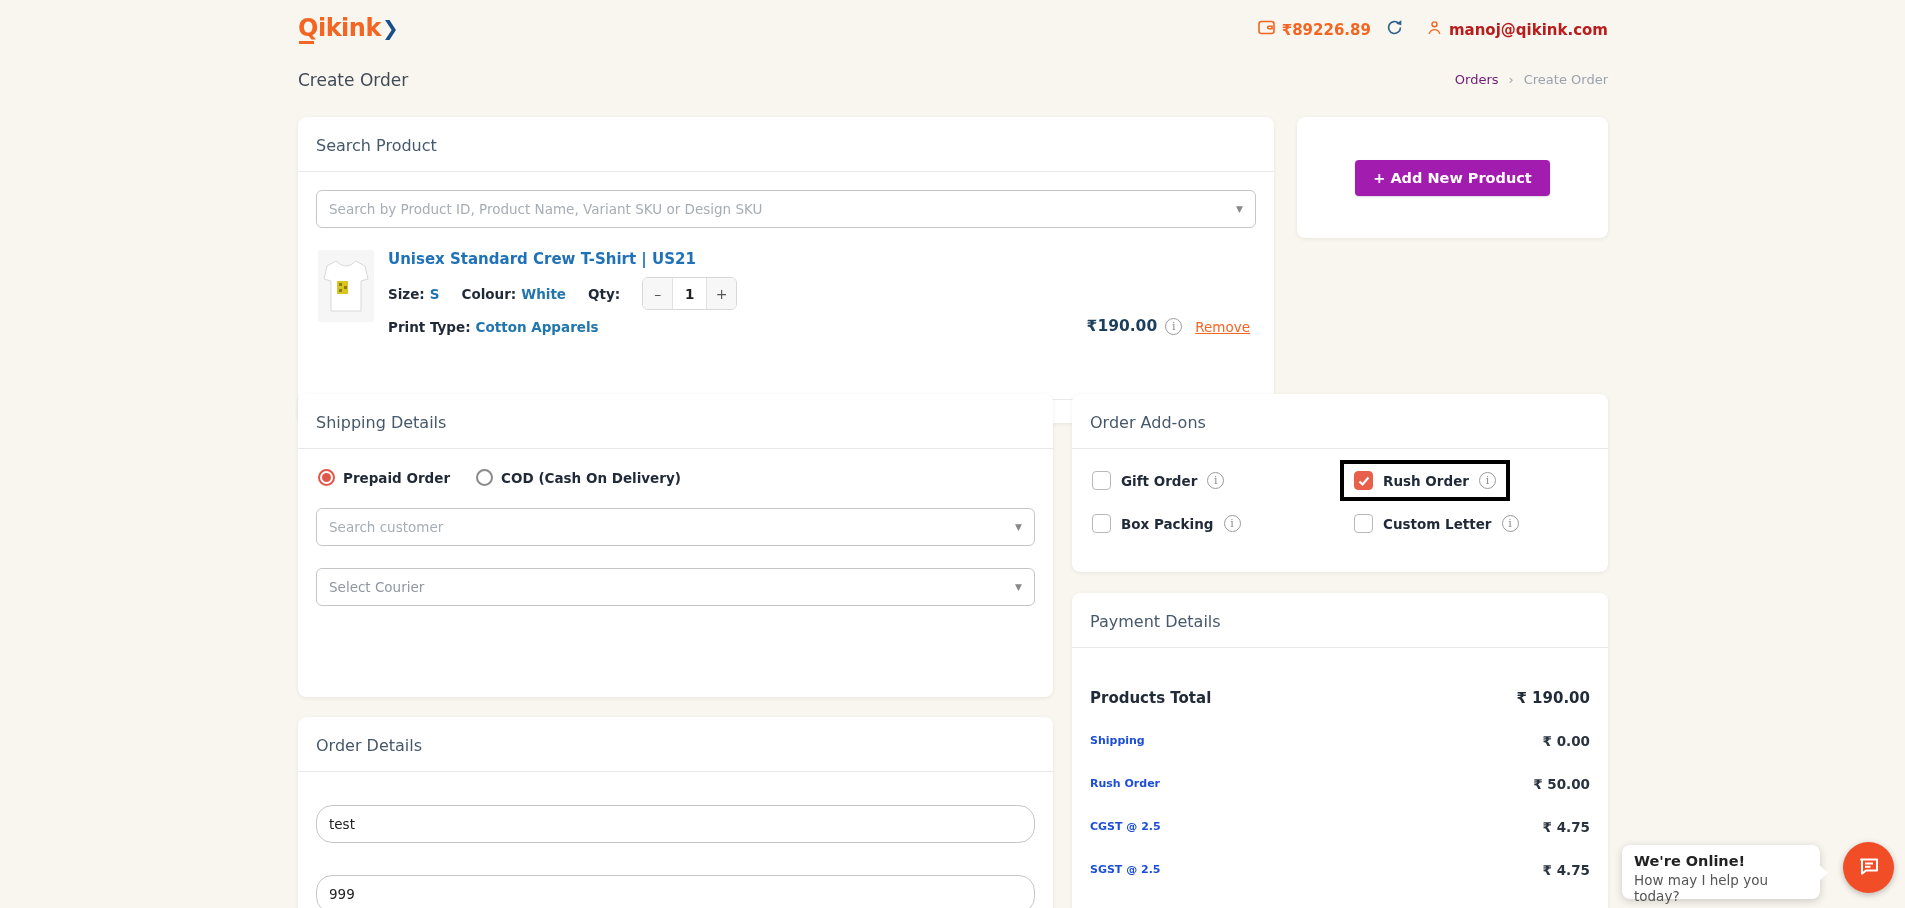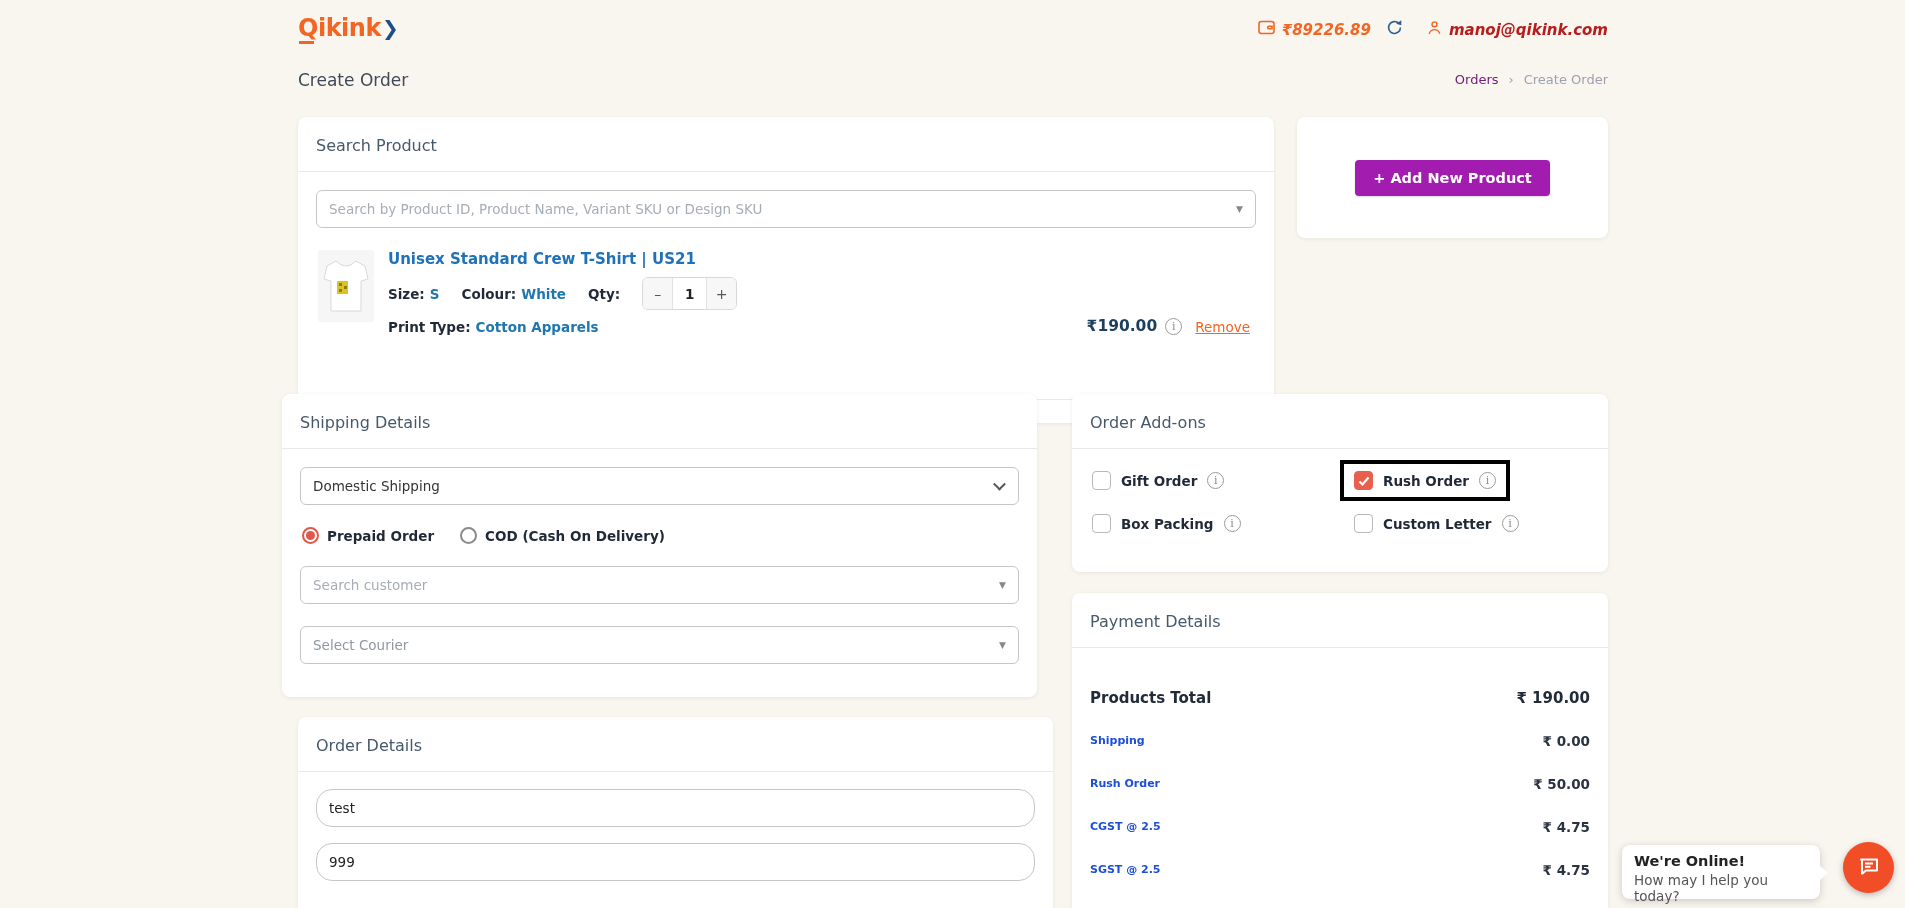--- a/index.html
+++ b/index.html
@@ -11,39 +11,39 @@
     overflow:hidden;
   }
   .page { position:relative; width:1905px; height:908px; overflow:hidden; }
 
   
   .logo { position:absolute; left:298px; top:14px; font-size:24px; font-weight:800;
           color:#f26522; letter-spacing:-0.5px; display:flex; align-items:center; }
   .logo .q-underline { position:absolute; left:1px; top:27px; width:15px; height:3px; background:#f26522; }
   .logo .chev { color:#1b4f8a; font-weight:800; font-size:20px; margin-left:1px; }
 
-  .header-right { position:absolute; right:297px; top:18px; display:flex; align-items:center; gap:14px;font-style:italic; }
+  .header-right { position:absolute; right:297px; top:18px; display:flex; align-items:center; gap:14px; }
   .wallet { display:flex; align-items:center; gap:6px; color:#f26522; font-size:15px; font-weight:600; cursor:pointer; }
   .refresh-btn { display:flex; align-items:center; cursor:pointer; }
   .account { display:flex; align-items:center; gap:6px; color:#b91c1c; font-size:15px; font-weight:600; margin-left:8px; cursor:pointer; }
 
   .page-title { position:absolute; left:298px; top:70px; font-size:17px; color:#3f4a56; }
   .breadcrumb { position:absolute; right:297px; top:72px; font-size:13px; display:flex; gap:10px; align-items:center; }
   .breadcrumb .bc-parent { color:#701a75; cursor:pointer; }
   .breadcrumb .bc-sep { color:#9aa3ad; }
   .breadcrumb .bc-current { color:#9aa3ad; }
 
   
   .card { position:absolute; background:#fff; border-radius:8px; box-shadow:0 1px 4px rgba(0,0,0,0.07); }
   .card-header { padding:19px 18px 16px 18px; font-size:16px; color:#46586b; border-bottom:1px solid #e9e9e9; }
   .card-body { padding:18px; }
 
   .card-search      { left:298px;  top:117px; width:976px; height:306px; }
   .card-addnew      { left:1297px; top:117px; width:311px; height:121px; display:flex; align-items:center; justify-content:center; }
-  .card-shipping    { left:282px;  top:394px; width:755px; height:303px; }
+  .card-shipping    { left:298px;  top:394px; width:755px; height:303px; }
   .card-addons      { left:1072px; top:394px; width:536px; height:178px; }
   .card-payment     { left:1072px; top:593px; width:536px; height:360px; }
   .card-orderdetails{ left:298px;  top:717px; width:755px; height:240px; }
 
   
   .select-box { position:relative; height:38px; border:1px solid #c6c6c6; border-radius:6px;
                 background:#fff; display:flex; align-items:center; padding:0 30px 0 12px;
                 font-size:13.5px; cursor:pointer; }
   .select-box input { border:none; outline:none; width:100%; font-size:13.5px;
                       font-family:inherit; color:#333; background:transparent; }
@@ -109,21 +109,21 @@
   .pay-body { padding:28px 18px 0 18px; }
   .pay-row { display:flex; justify-content:space-between; align-items:center; height:43px; }
   .pay-row .pl { font-size:11px; font-weight:600; color:#1d4ed8; }
   .pay-row .pv { font-size:13.5px; font-weight:600; color:#2a3340; }
   .pay-row.first .pl, .pay-row.first .pv { font-size:15px; font-weight:700; color:#222c38; }
 
   
   .od-body { padding:17px 18px; }
   .text-input { width:100%; height:38px; border:1px solid #c6c6c6; border-radius:16px;
                 padding:0 12px; font-size:13.5px; color:#222; font-family:inherit;
-                outline:none; margin-bottom:16px; background:#fff; }
+                outline:none; margin-bottom:16px; background:#fff;margin-top:16px; }
 
   
   .chat-bubble { position:absolute; left:1622px; top:845px; width:198px; height:54px;
                  background:#fff; border-radius:8px; box-shadow:0 2px 8px rgba(0,0,0,0.18);
                  padding:8px 12px; z-index:5; }
   .chat-bubble::after { content:""; position:absolute; right:-8px; top:20px;
                  border-top:8px solid transparent; border-bottom:8px solid transparent;
                  border-left:9px solid #fff; }
   .chat-title { font-size:14.5px; font-weight:700; color:#222; }
   .chat-sub { font-size:13.5px; color:#555; margin-top:3px; }
@@ -237,24 +237,20 @@
     <div class="search-card-divider"></div>
   </div>
 
   <div class="card card-addnew">
     <button class="btn-primary">+ Add New Product</button>
   </div>
 
   <div class="card card-shipping">
     <div class="card-header">Shipping Details</div>
     <div class="card-body ship-body">
-      <div class="select-box">
-        <span class="sel-value">Domestic Shipping</span>
-        <span class="chevron"></span>
-      </div>
       <div class="radio-row">
         <div class="radio-item">
           <span class="radio selected"></span>
           <span>Prepaid Order</span>
         </div>
         <div class="radio-item">
           <span class="radio"></span>
           <span>COD (Cash On Delivery)</span>
         </div>
       </div>

